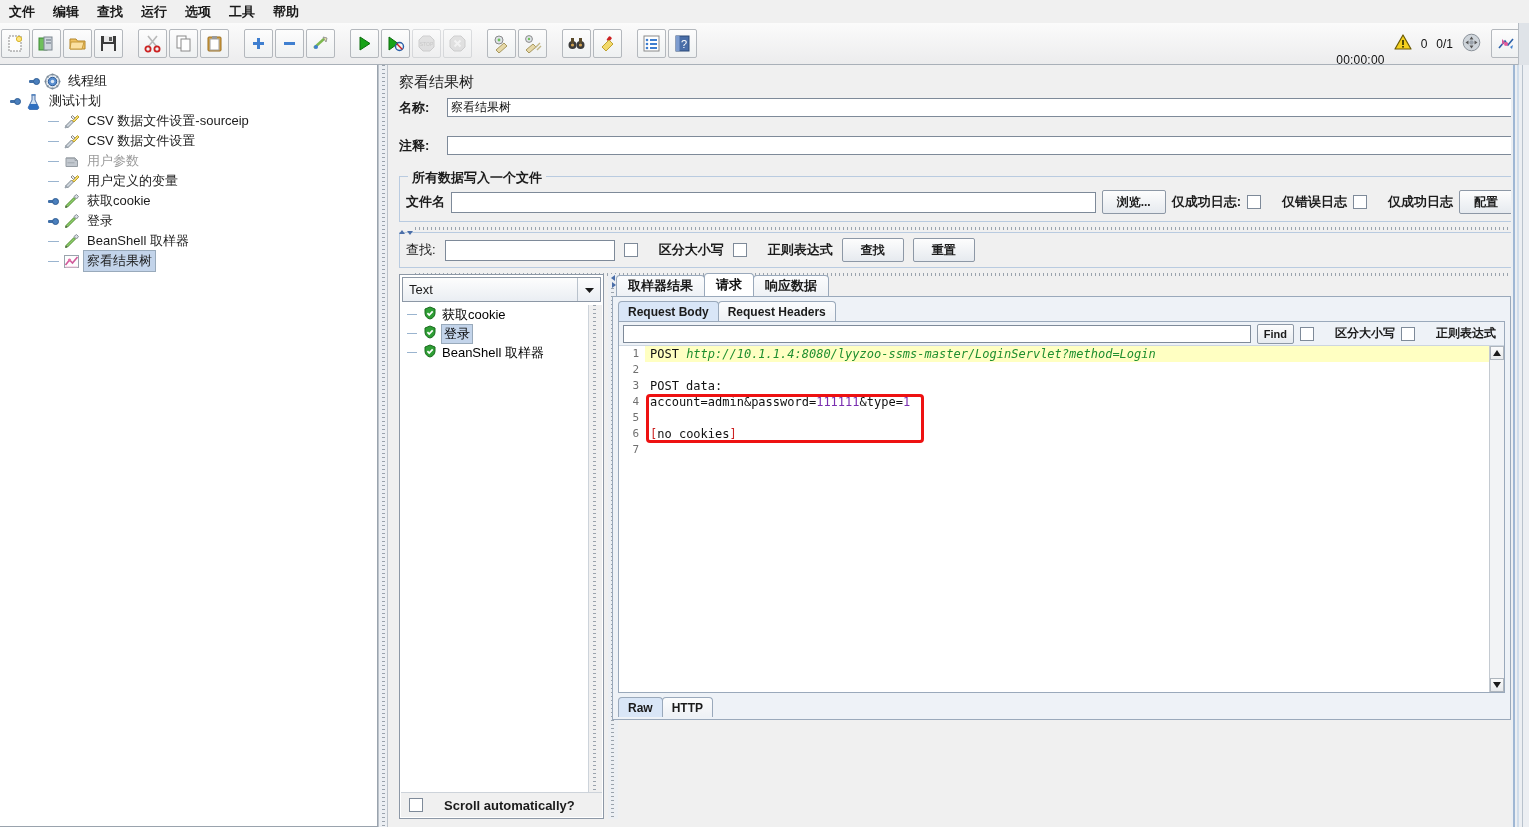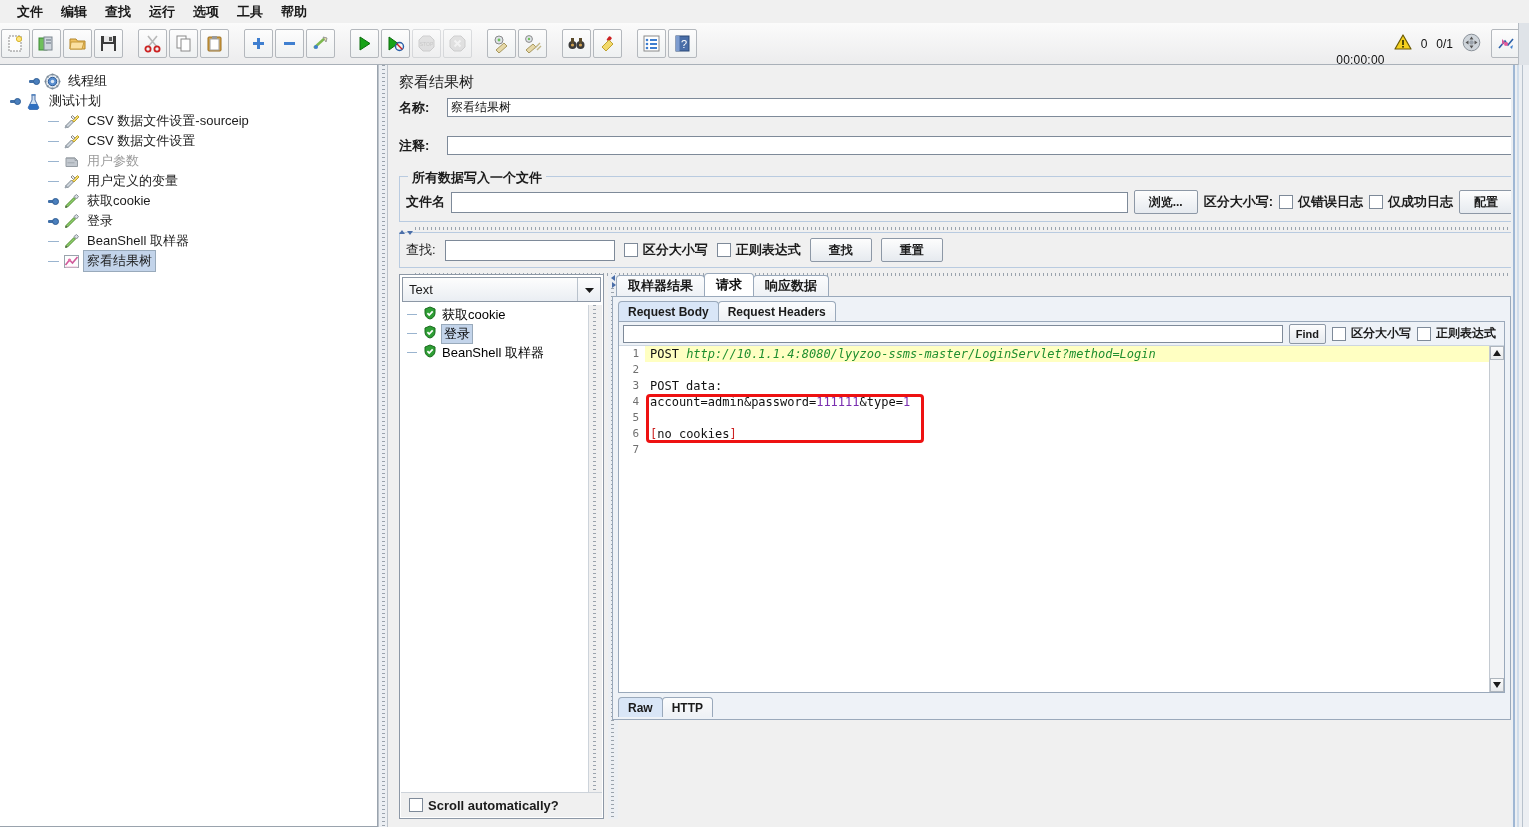--- a/index.html
+++ b/index.html
@@ -6,21 +6,21 @@
   body{
     width:1529px;height:827px;overflow:hidden;
     font-family:"Liberation Sans","DejaVu Sans",sans-serif;
     font-size:12px;color:#000;background:#f0f0f0;
     -webkit-font-smoothing:none;
   }
   .app{position:relative;width:1529px;height:827px;background:#f0f0f0;}
 
   
   .menubar{position:absolute;left:0;top:0;width:1211px;height:23px;background:#f0f0f0;
-    display:flex;align-items:center;padding-left:8px;box-sizing:border-box;}
+    display:flex;align-items:center;box-sizing:border-box;}
   .menuitem{font-size:13px;font-weight:bold;color:#1a1a1a;padding:2px 9px;cursor:default;}
 
   
   .toolbar{position:absolute;left:0;top:23px;width:1529px;height:42px;
     background:linear-gradient(#fbfbfb,#ececed);border-bottom:1px solid #a9b0b8;
     display:flex;align-items:center;box-sizing:border-box;}
   .tbtn{width:29px;height:29px;margin:0 1px;border:1px solid #b4b8bd;border-radius:2px;
     background:linear-gradient(#fdfdfd,#eef0f1);display:flex;align-items:center;justify-content:center;
     box-sizing:border-box;position:relative;}
   .tbtn.dim{opacity:.42;}
@@ -61,21 +61,21 @@
 
   .group{margin:2px 9px 0 10px;border:1px solid #b9cbe0;position:relative;padding:13px 6px 7px 6px;background:#f0f0f0;}
   .group > .gtitle{position:absolute;top:-8px;left:8px;background:#f0f0f0;padding:0 4px;
     font-size:13px;font-weight:bold;color:#1b1b1b;}
   .group .grow{display:flex;align-items:center;gap:6px;}
   .group .grow > .lab{font-size:13px;font-weight:bold;color:#1b1b1b;}
   .btn{border:1px solid #8d98a6;background:linear-gradient(#fdfdfd,#e6eaef);
     font-size:12px;font-weight:bold;color:#1b1b1b;padding:3px 10px;border-radius:2px;cursor:default;
     font-family:inherit;line-height:14px;}
   .btn.wide{padding:4px 14px;}
-  .cb{display:inline-flex;align-items:center;gap:5px;font-size:13px;font-weight:bold;color:#1b1b1b;}
+  .cb{display:inline-flex;align-items:center;gap:21px;font-size:13px;font-weight:bold;color:#1b1b1b;}
   .cbx{width:12px;height:12px;border:1px solid #7e8a99;background:#fff;display:inline-block;flex:none;}
 
   .dotted-sep{height:6px;margin:3px 6px 0 8px;position:relative;}
   .dotted-sep .dd{position:absolute;left:18px;right:0;top:2px;height:3px;
     background-image:repeating-linear-gradient(to right,#9aa3ad 0 1px,transparent 1px 4px);}
   .dotted-sep .ar{position:absolute;left:0;top:0;width:18px;height:7px;}
 
   .findbar{margin:1px 9px 0 10px;border:1px solid #b9cbe0;background:#f0f0f0;padding:5px 6px;display:flex;align-items:center;gap:9px;}
   .findbar .lab{font-size:13px;font-weight:normal;color:#1b1b1b;}
 
@@ -475,21 +475,21 @@
       <label>注释:</label>
       <input class="tinput" value="" style="">
     </div>
 
     <div class="group">
       <span class="gtitle">所有数据写入一个文件</span>
       <div class="grow">
         <span class="lab">文件名</span>
         <input class="tinput" style="flex: 1 1 0%; height: 21px;" value="">
         <button class="btn wide">浏览...</button>
-        <span class="lab">区分大小写:</span>
+        <span class="lab">仅成功日志:</span>
         <label class="cb">
           <span class="cbx"></span>
           <span>仅错误日志</span>
         </label>
         <label class="cb">
           <span class="cbx"></span>
           <span>仅成功日志</span>
         </label>
         <button class="btn wide">配置</button>
       </div>

